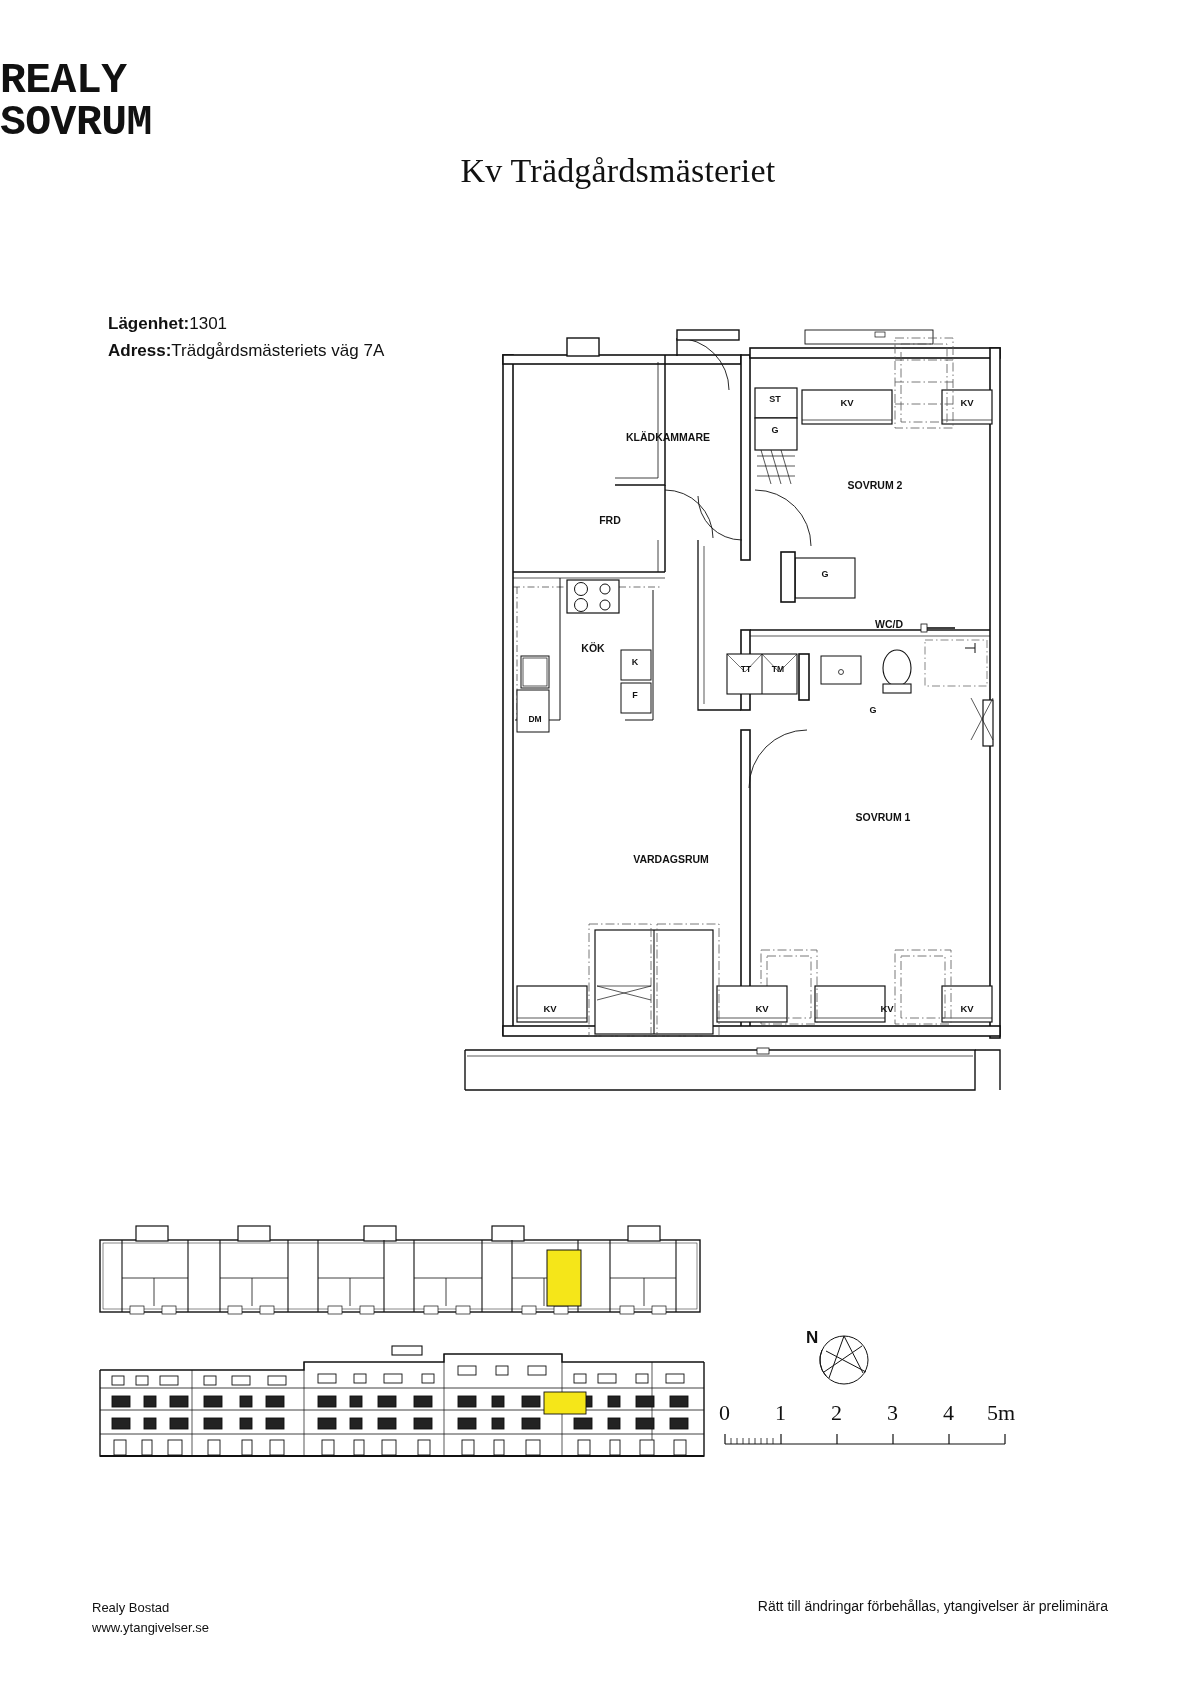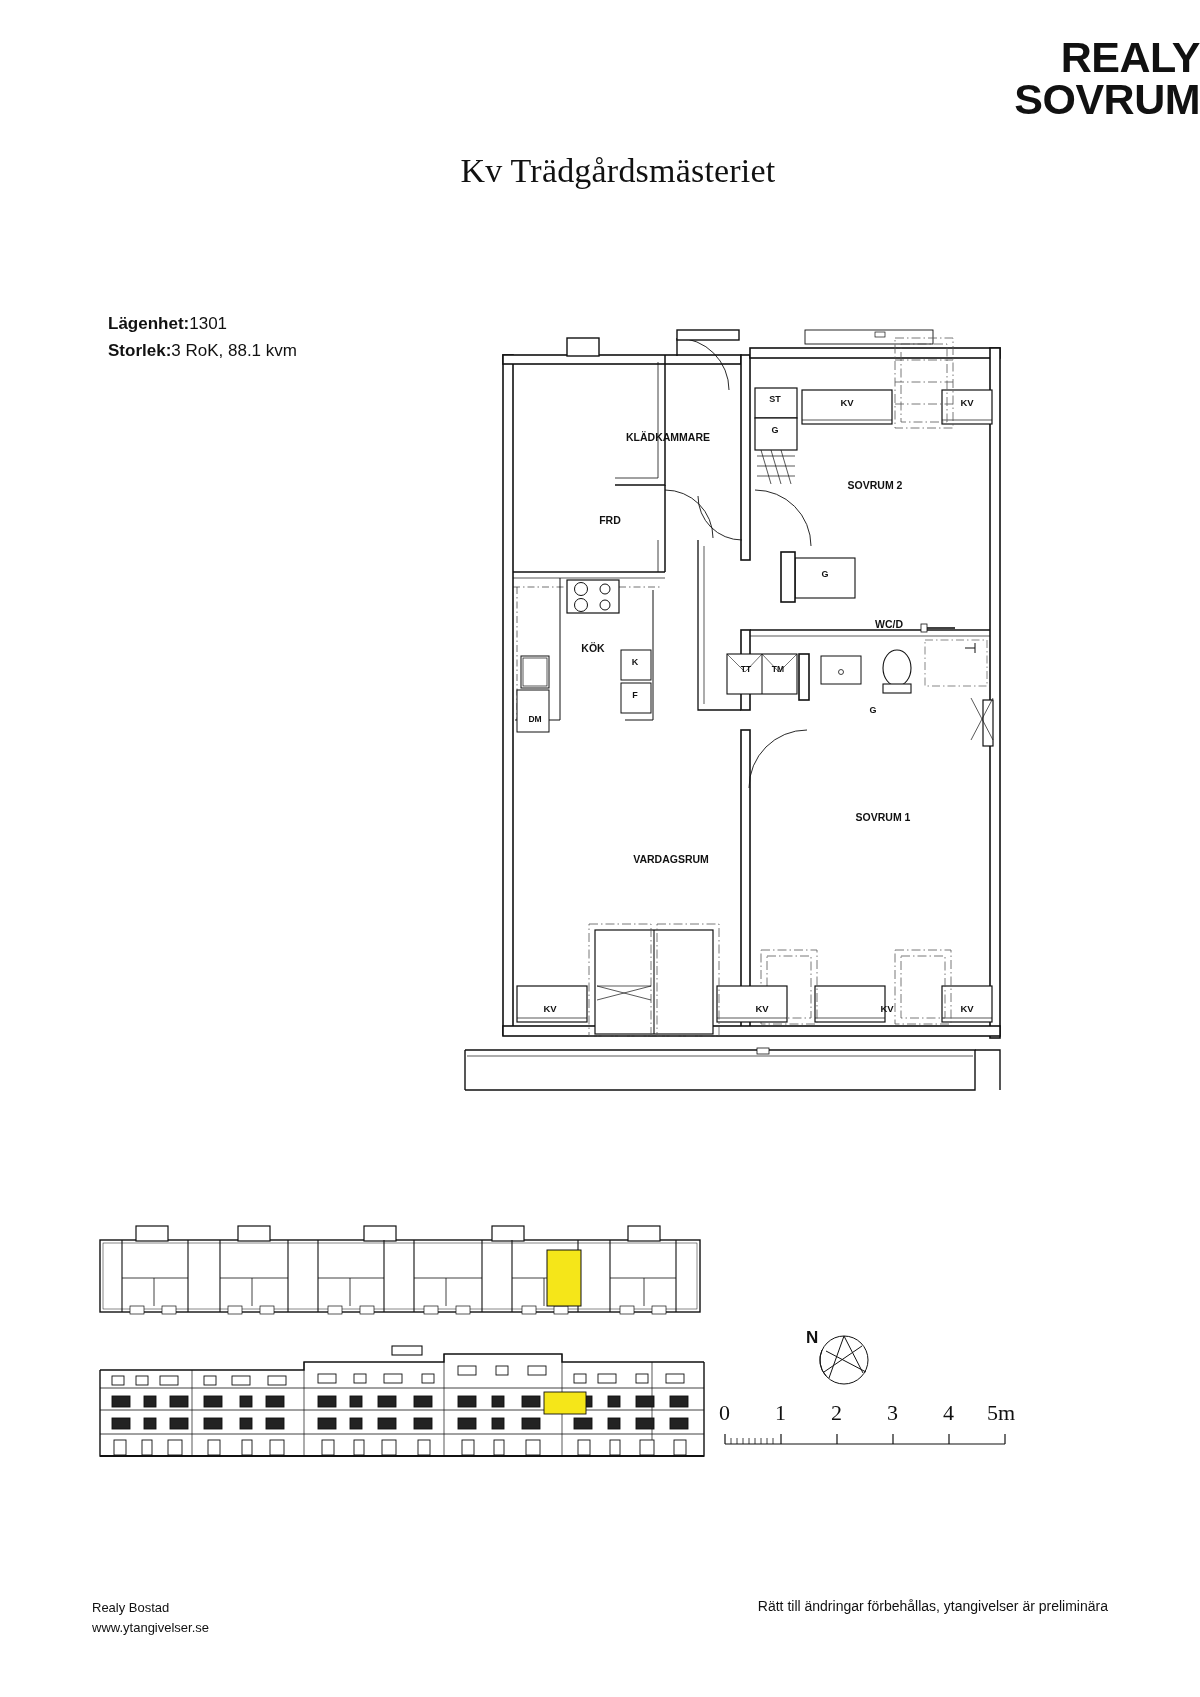--- a/index.html
+++ b/index.html
@@ -3,21 +3,21 @@
 <meta charset="utf-8">
 <style>
   html,body{margin:0;padding:0;background:#fff;}
   body{
     width:1200px;height:1697px;position:relative;
     font-family:"Liberation Sans",sans-serif;
     color:#111;overflow:hidden;
   }
   
   #brand{
-    position:absolute;left:0;right:0;top:36px;text-align:right;
+    position:absolute;left:0;right:0;top:60px;text-align:left;font-family:Liberation Mono, monospace;
   }
   #brand .line{
     font-weight:bold;font-size:43px;letter-spacing:-0.5px;line-height:0.98;
     color:#111;
   }
   #subtitle{
     position:absolute;left:0;right:0;top:152px;text-align:center;
     font-family:"Liberation Serif",serif;font-size:34px;color:#111;
     letter-spacing:0.2px;
     margin-left:36px;
@@ -63,21 +63,21 @@
   <div class="line">REALY</div>
   <div class="line">SOVRUM</div>
 </div>
 <div id="subtitle">Kv Trädgårdsmästeriet</div>
 
 <div id="info">
   <div class="row">
     <span class="k">Lägenhet:</span><span>1301</span>
   </div>
   <div class="row">
-    <span class="k">Storlek:</span><span>3 RoK, 88.1 kvm</span>
+    <span class="k">Adress:</span><span>Trädgårdsmästeriets väg 7A</span>
   </div>
 </div>
 
 <div id="plan">
 <svg width="560" height="800" viewBox="0 0 560 800" xmlns="http://www.w3.org/2000/svg">
   <g fill="none" stroke="#111" stroke-width="1">
 
     <rect x="48" y="55" width="10" height="680" fill="#fff" stroke="#111" stroke-width="1.6"></rect>
 
     <rect x="48" y="55" width="238" height="9" fill="#fff" stroke="#111" stroke-width="1.6"></rect>

